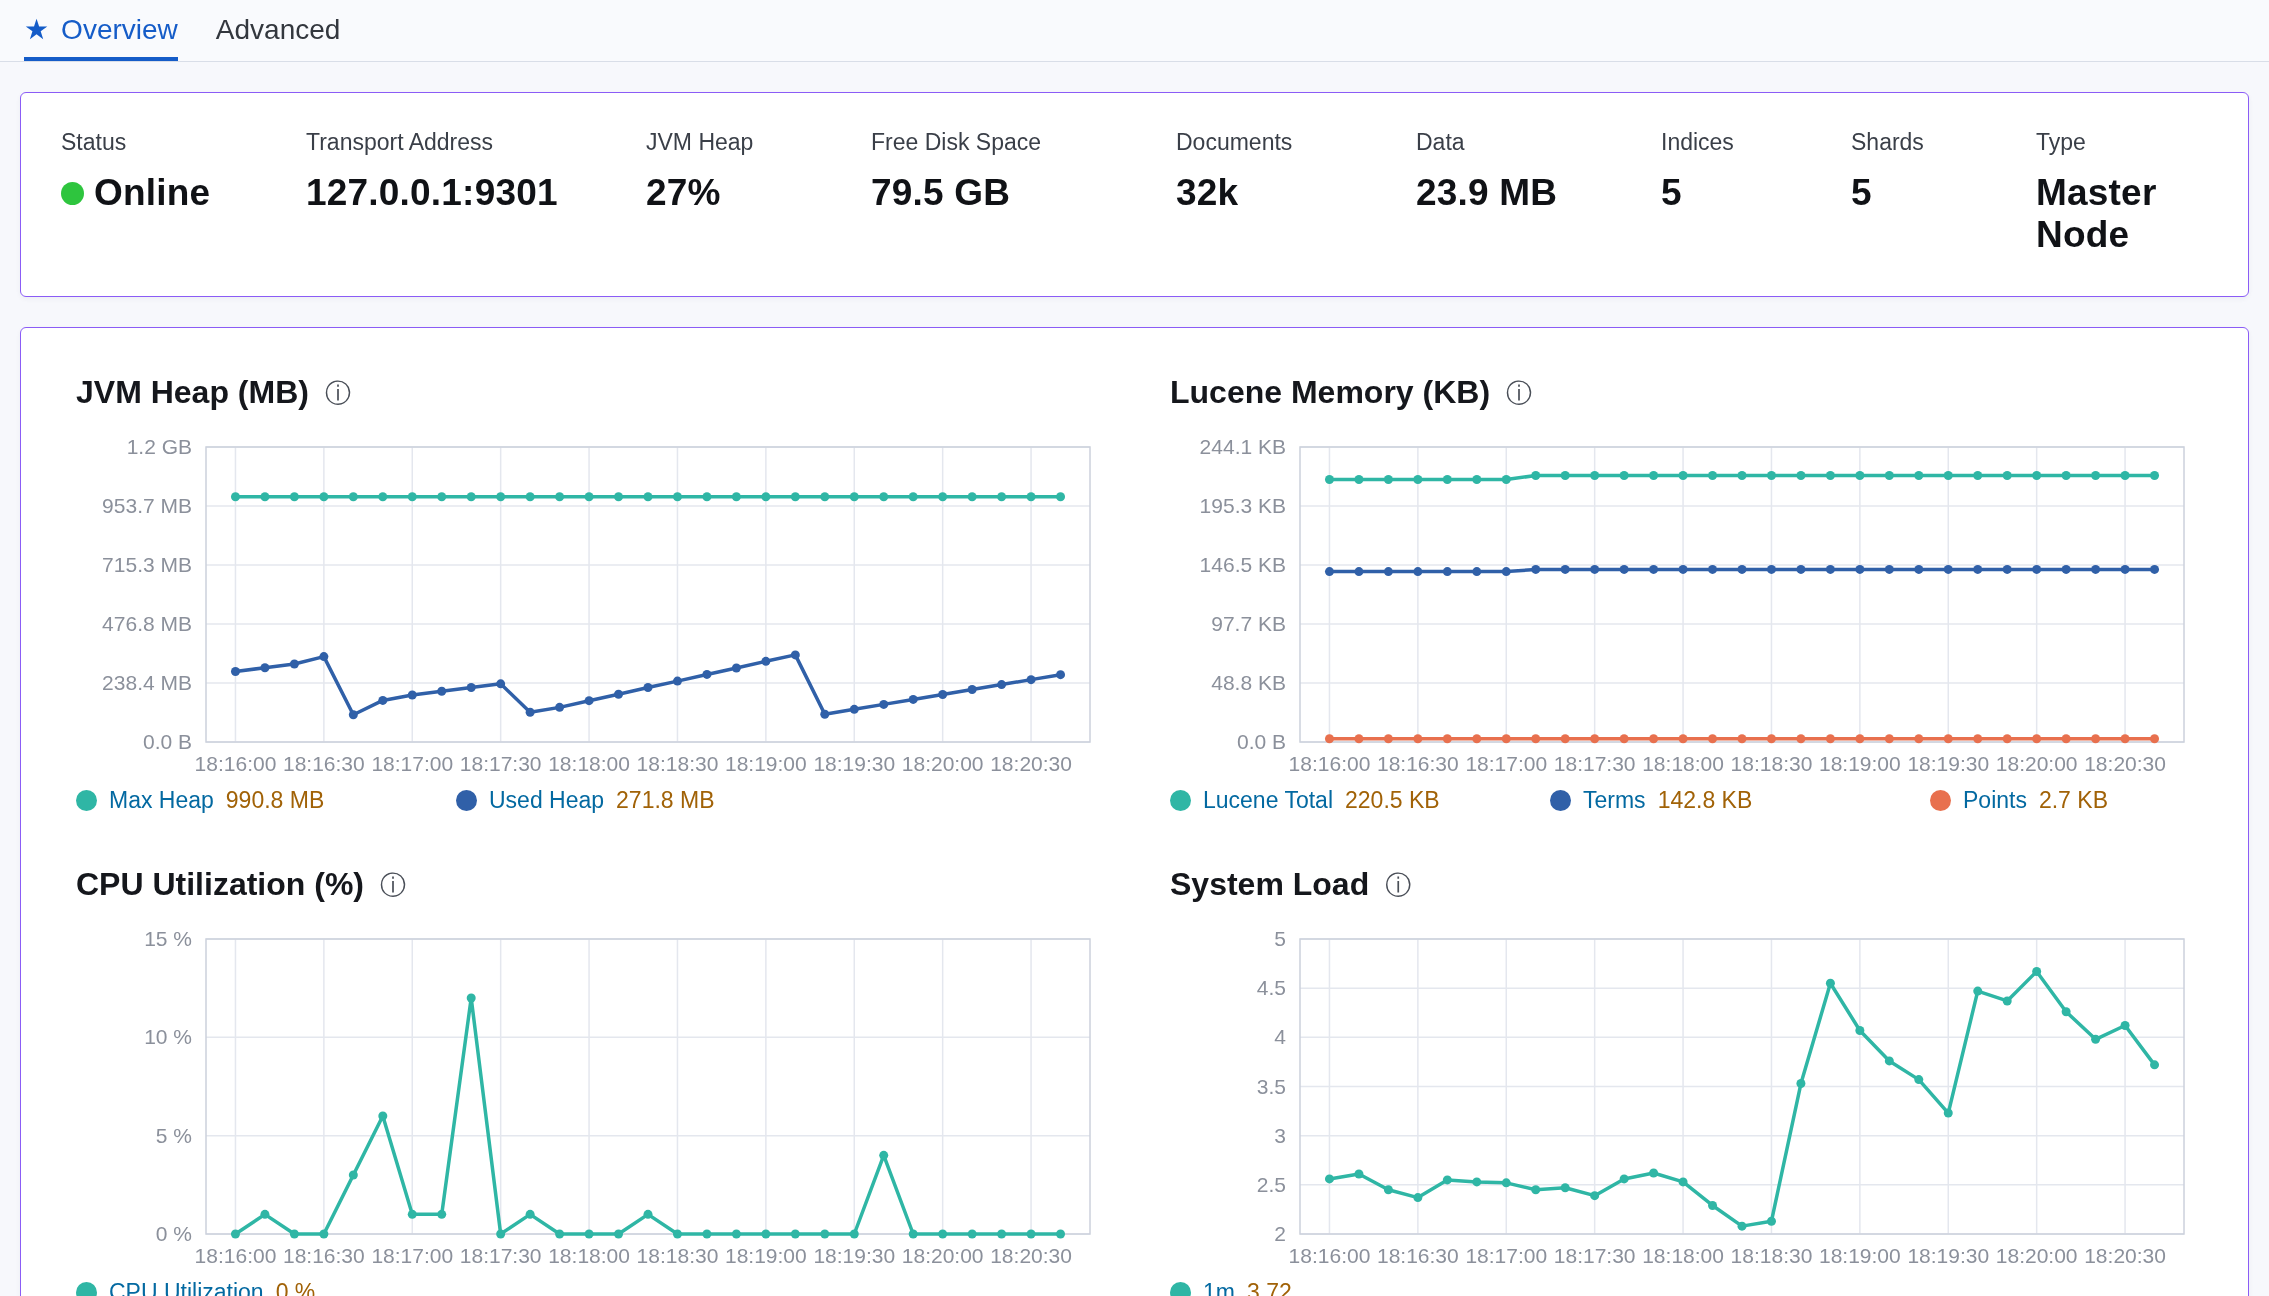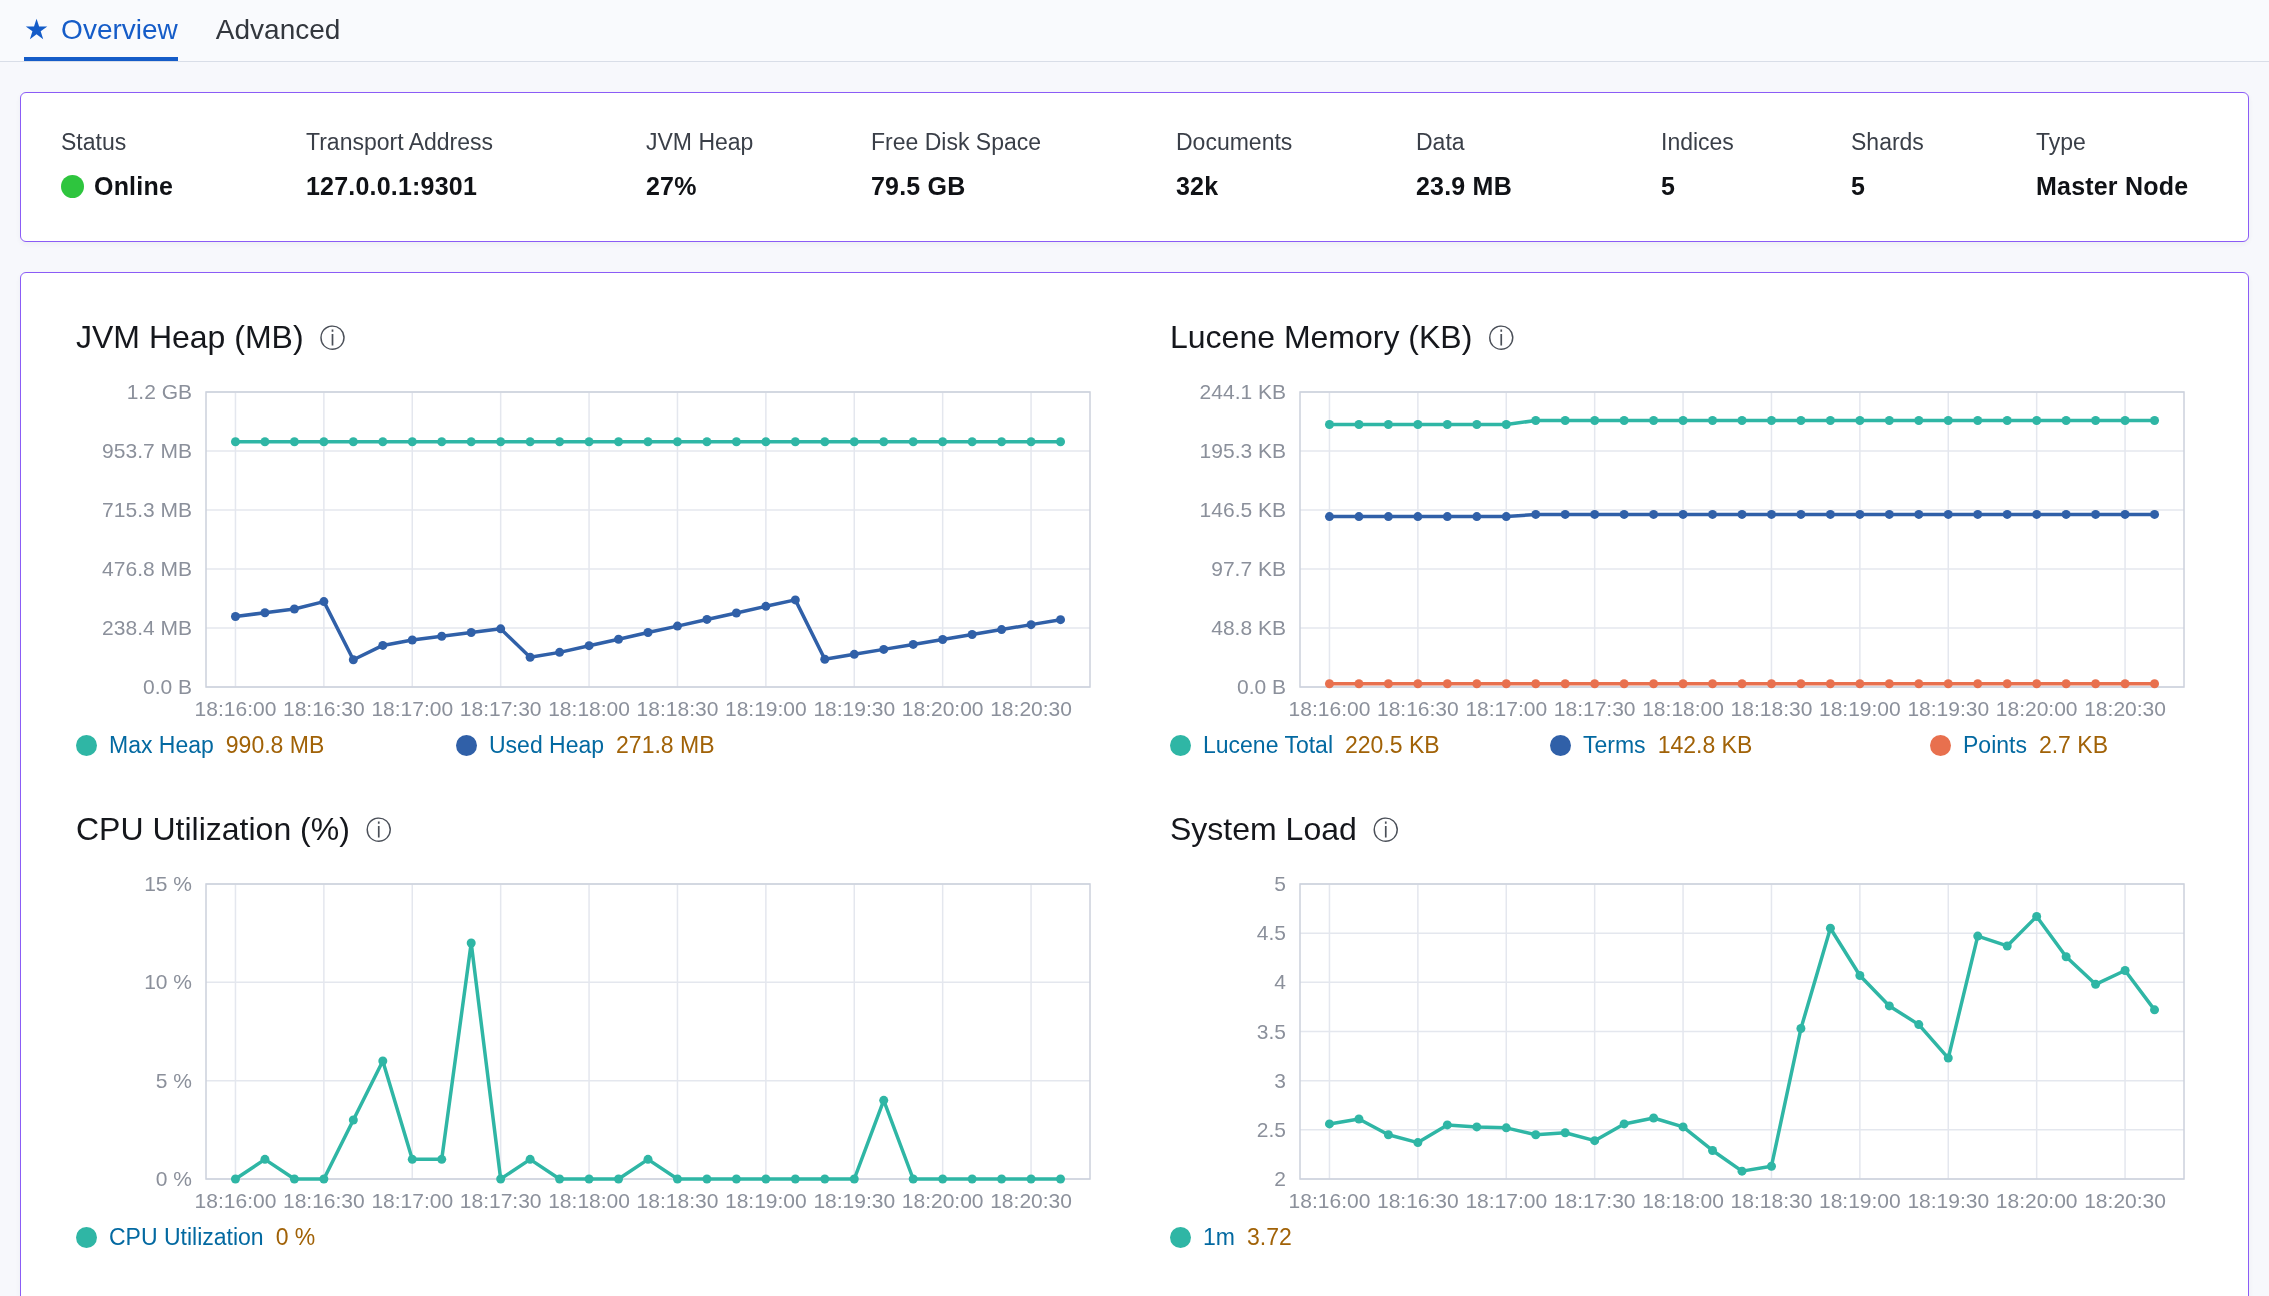--- a/index.html
+++ b/index.html
@@ -42,35 +42,35 @@
   .stat:nth-child(2) { width: 340px; }
   .stat:nth-child(3) { width: 225px; }
   .stat:nth-child(4) { width: 305px; }
   .stat:nth-child(5) { width: 240px; }
   .stat:nth-child(6) { width: 245px; }
   .stat:nth-child(7) { width: 190px; }
   .stat:nth-child(8) { width: 185px; }
   .stat:nth-child(9) { flex: 1 1 auto; }
   .stat-label { font-size: 23px; color: #3a3f48; margin-bottom: 16px; }
   .stat-value {
-    font-size: 25px; font-weight: 700; color: #101216;
+    font-size: 37px; font-weight: 700; color: #101216;
     display: flex; align-items: center; gap: 10px; letter-spacing: .2px;
   }
   .health-dot {
     width: 23px; height: 23px; border-radius: 50%;
     background: #2ec53e; display: inline-block; flex: 0 0 auto;
   }
   
   .main { margin-top: 30px; padding: 46px 55px 60px 55px; min-height: 1100px; }
   .grid {
     display: grid; grid-template-columns: 1fr 1fr;
     column-gap: 70px; row-gap: 52px;
   }
   .chart-head { display: flex; align-items: center; gap: 16px; margin-bottom: 22px; }
-  .chart-head h2 { font-size: 32px; font-weight: 400; color: #15171c; }
+  .chart-head h2 { font-size: 32px; font-weight: 700; color: #15171c; }
   .info {
     font-size: 26px; color: #4a4f58; line-height: 26px; cursor: pointer;
     font-family: "DejaVu Sans", sans-serif;
   }
   svg.plot { display: block; }
   svg.plot text { font-family: "Liberation Sans", "DejaVu Sans", sans-serif; }
   .legend { display: flex; margin-top: 2px; }
   .legend-item { width: 380px; display: flex; align-items: center; flex: 0 0 auto; }
   .legend-dot {
     width: 21px; height: 21px; border-radius: 50%;

